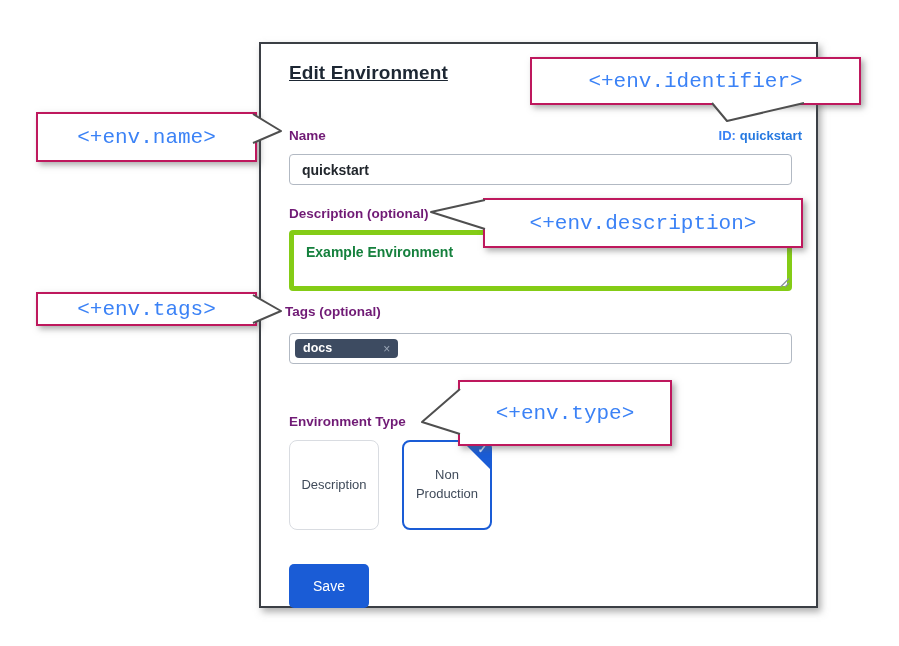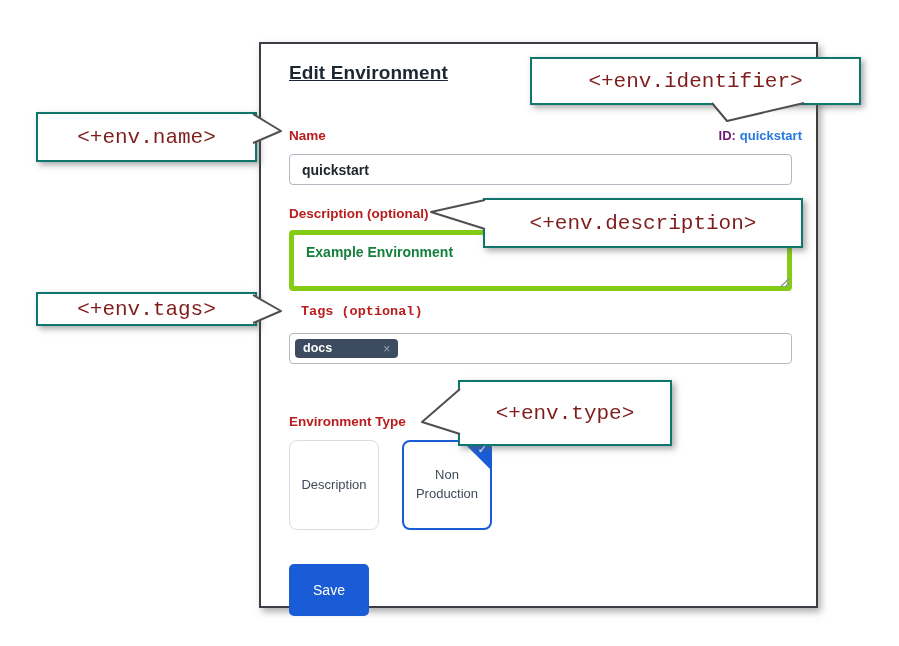--- a/index.html
+++ b/index.html
@@ -12,24 +12,24 @@
   .panel {
     position:absolute; left:259px; top:42px; width:559px; height:566px;
     background:#ffffff; border:2px solid #3b3f45; box-sizing:border-box;
     box-shadow:3px 4px 7px rgba(110,110,110,.55); z-index:1;
   }
   .panel-title {
     position:absolute; left:28px; top:18px;
     font-size:19px; font-weight:700; color:#1d2733; letter-spacing:.1px;text-decoration:underline;
   }
   .fld-label {
-    position:absolute; font-size:13.5px; font-weight:600; color:#b91c1c;
+    position:absolute; font-size:13.5px; font-weight:600; color:#701a75;
   }
   .id-line { position:absolute; top:84px; right:14px; font-size:13px; font-weight:600; }
-  .id-prefix { color:#701a75;margin-top:44px; }
+  .id-prefix { color:#3b82f6;margin-top:44px; }
   .id-link { color:#2679e0; margin-left:4px; text-decoration:none; cursor:pointer; }
 
   .text-input {
     position:absolute; left:28px; width:503px; height:31px;
     border:1px solid #b2b9c3; border-radius:4px; background:#fff;
     font-family:"Liberation Sans", sans-serif; font-size:14px; font-weight:600; color:#22272d;
     padding:0 12px; box-sizing:border-box; outline:none;
   }
   .desc-area {
     position:absolute; left:28px; top:186px; width:503px; height:61px;
@@ -60,32 +60,32 @@
   .card-corner {
     position:absolute; top:-1px; right:-1px; width:29px; height:29px;
     background:#1a5cd6; clip-path:polygon(0 0,100% 0,100% 100%);
     border-top-right-radius:7px;
   }
   .card-check {
     position:absolute; top:0px; right:3px; color:#cfe0fb; font-size:11px; font-weight:700;
   }
 
   .save-btn {
-    position:absolute; left:28px; top:520px; width:80px; height:52px;
+    position:absolute; left:28px; top:520px; width:80px; height:44px;
     background:#1a5cd6; color:#ffffff; border:none; border-radius:5px;
     font-family:"Liberation Sans", sans-serif; font-size:14px; font-weight:500; cursor:pointer;
   }
 
   
   .callout {
-    position:absolute; background:#ffffff; border:2px solid #0f766e; box-sizing:border-box;
+    position:absolute; background:#ffffff; border:2px solid #be185d; box-sizing:border-box;
     box-shadow:3px 3px 6px rgba(90,90,90,.5); z-index:10;
     display:flex; align-items:center; justify-content:center;
     font-family:"Liberation Mono","DejaVu Sans Mono", monospace;
-    font-size:21px; color:#7f1d1d; white-space:nowrap;
+    font-size:21px; color:#3b82f6; white-space:nowrap;
   }
   .co-identifier { left:530px; top:57px;  width:331px; height:48px; }
   .co-name       { left:36px;  top:112px; width:221px; height:50px; }
   .co-desc       { left:483px; top:198px; width:320px; height:50px; }
   .co-tags       { left:36px;  top:292px; width:221px; height:34px; }
   .co-type       { left:458px; top:380px; width:214px; height:66px; }
 
   .tail { position:absolute; z-index:11; overflow:visible; }
   .t-identifier { left:700px; top:103px; }
   .t-name       { left:253px; top:112px; }
@@ -112,21 +112,21 @@
 
     <input class="text-input" style="top: 110px;" type="text" value="quickstart">
 
     <div class="fld-label" style="left:28px; top:162px;">Description (optional)</div>
 
     <textarea class="desc-area" style="">Example Environment</textarea>
     <svg class="resize-corner" width="11" height="11">
       <path d="M1.5 10 L10 1.5 M6 10 L10 6" stroke="#8a929c" stroke-width="1.3" fill="none"></path>
     </svg>
 
-    <div class="fld-label" style="left:40px; top:260px;font-family:Liberation Mono, monospace;">Tags (optional)</div>
+    <div class="fld-label" style="left:24px; top:260px;">Tags (optional)</div>
 
     <div class="tags-box">
       <span class="tag-chip">
         <span>docs</span>
         <span class="tag-remove">×</span>
       </span>
     </div>
 
     <div class="fld-label" style="left:28px; top:370px;">Environment Type</div>
 

